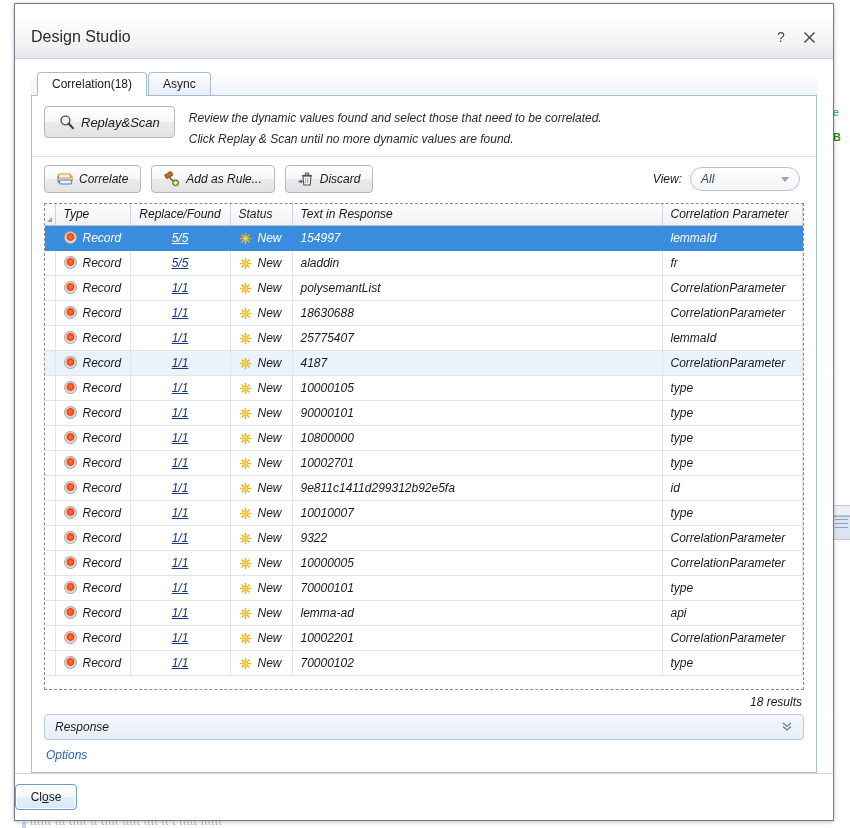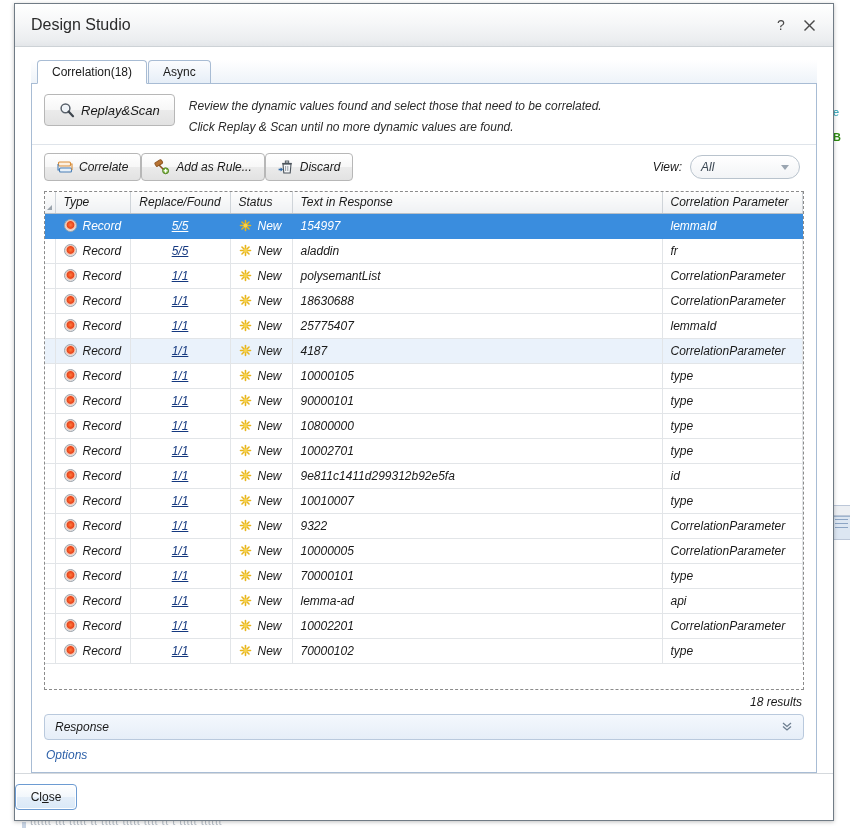--- a/index.html
+++ b/index.html
@@ -96,20 +96,21 @@
   .titlebar {
     height: 43px;
     flex: 0 0 43px;
     background: linear-gradient(to bottom, #ffffff 0%, #f6f7f8 45%, #eceef0 85%, #e3e6e9 100%);
     border-bottom: 1px solid #cdd2d6;
     display: flex;
     align-items: center;
     padding: 0 10px 0 16px;
     box-sizing: border-box;
     position: relative;
+    margin-top: 12px;
   }
   .title-text {
     font-size: 16px;
     color: #2b2b2b;
     font-family: "Liberation Sans", sans-serif;
   }
   .title-btns {
     margin-left: auto;
     display: flex;
     align-items: center;
@@ -225,21 +226,21 @@
   }
   .btn.big { height: 32px; padding: 0 14px; font-size: 13px; }
   .btn.disabled { color: #b0b0b0; border-color: #d6d6d6;
     background: linear-gradient(to bottom,#fdfdfd,#f4f4f4); }
   .btn .ico { display: inline-flex; width: 16px; height: 16px; align-items:center; justify-content:center; }
 
   .toolbar2 {
     display: flex;
     align-items: center;
     padding: 8px 12px 10px 12px;
-    gap: 0;
+    gap: 10px;
   }
   .view-group {
     margin-left: auto;
     display: flex;
     align-items: center;
     gap: 8px;
     padding-right: 4px;
   }
   .view-label { font-size: 12px; color: #1a1a1a; }
   .combo {
@@ -325,21 +326,21 @@
   td.c-type { display: table-cell; }
   .type-inner { display:flex; align-items:center; gap:6px; }
   td.c-rf { text-align: center; padding: 0; }
   a.rf {
     color: #14387f;
     text-decoration: underline;
     font-size: 12px;
     cursor: default;
   }
   td.c-status { padding: 0 0 0 10px; }
-  .status-inner { display:flex; align-items:flex-start; gap:6px; }
+  .status-inner { display:flex; align-items:flex-end; gap:6px; }
 
   
   .rec-ico {
     width: 13px; height: 13px; border-radius: 50%;
     background: radial-gradient(circle at 50% 45%, #ff7a3c 0%, #e8441c 42%, #f7bfa6 52%, #e0e6ec 72%, #b9c3cc 100%);
     border: 1px solid #9aa4ad;
     box-sizing: border-box;
     flex: 0 0 13px;
   }
   

